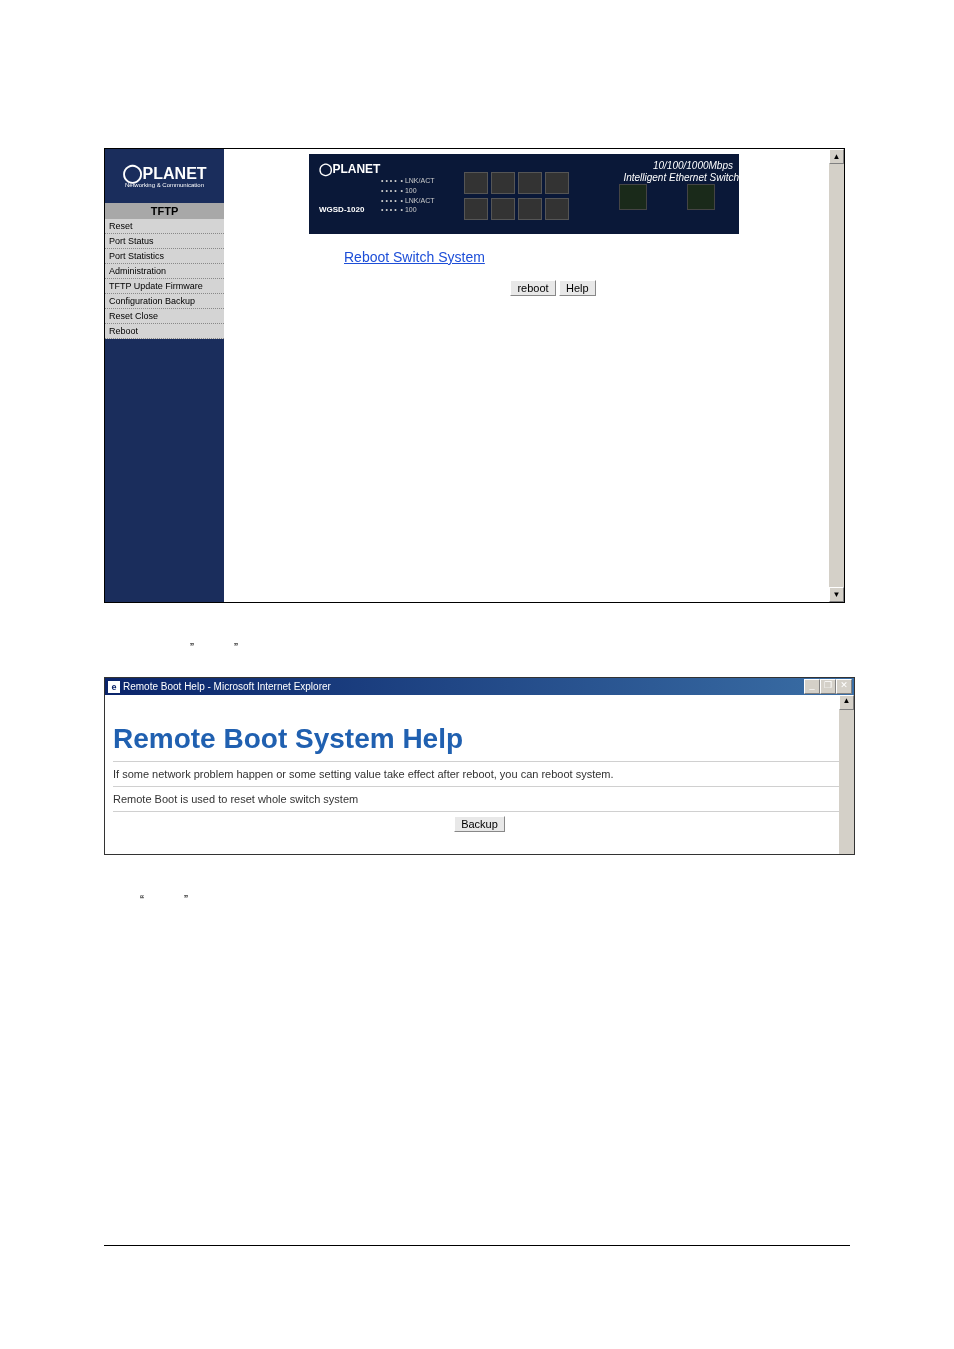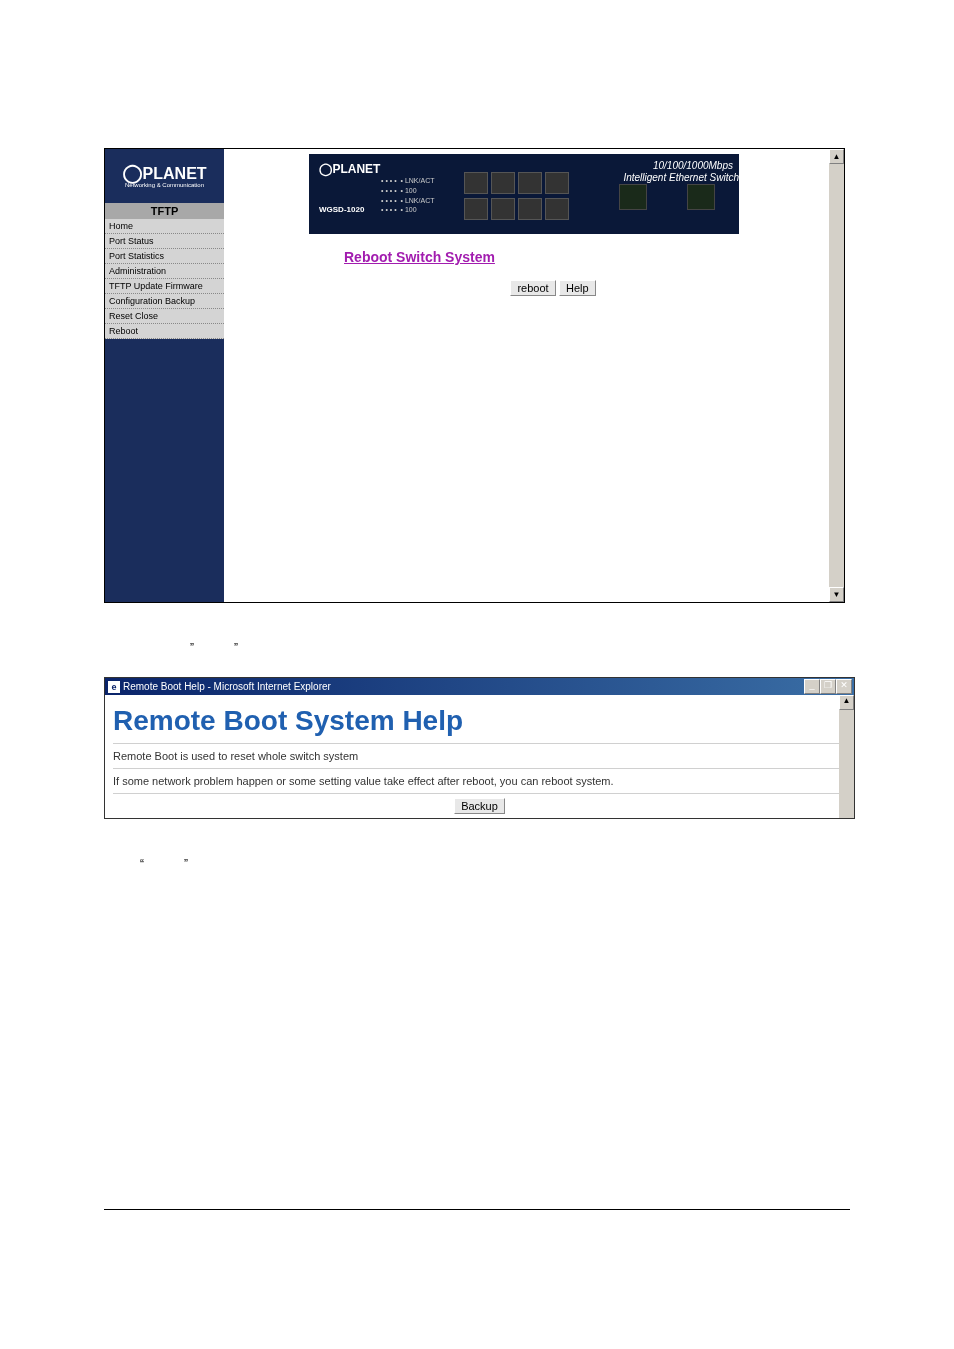--- a/index.html
+++ b/index.html
@@ -119,23 +119,23 @@
     }
     .led-dots {
       position: absolute;
       top: 22px;
       left: 72px;
       font-size: 7px;
       color: #ccc;
       line-height: 1.4;
     }
     .page-title {
-      color: #a21caf;
+      color: #1d4ed8;
       text-decoration: underline;
-      font-weight: bold;
+      font-weight: normal;
       font-size: 14px;
       margin-left: 120px;
       margin-top: 15px;
     }
     .button-row {
       text-align: center;
       margin-top: 15px;
       margin-left: 38px;
     }
     .btn {
@@ -222,21 +222,21 @@
       font-size: 9px;
       text-align: center;
       line-height: 11px;
       cursor: pointer;
     }
     .help-body {
       background: #fff;
       position: relative;
     }
     .help-content {
-      padding: 0 8px;
+      padding: 18px 8px;
     }
     .stripe {
       border-top: 1px solid #d0d0d0;
       padding: 6px 0;
       font-size: 11px;
       color: #333;
       font-family: Verdana, sans-serif;
     }
     .help-heading {
       color: #2060b0;
@@ -285,21 +285,21 @@
 
 <div class="page">
 
   <div class="container1">
     <div class="sidebar">
       <div class="logo-area">
         <span style="font-size:18px;">◯</span><span>PLANET</span>
         <span class="logo-sub">Networking &amp; Communication</span>
       </div>
       <div class="menu-title">TFTP</div>
-      <div class="menu-item">Home</div>
+      <div class="menu-item">Reset</div>
       <div class="menu-item">Port Status</div>
       <div class="menu-item">Port Statistics</div>
       <div class="menu-item">Administration</div>
       <div class="menu-item">TFTP Update Firmware</div>
       <div class="menu-item">Configuration Backup</div>
       <div class="menu-item">Reset Close</div>
       <div class="menu-item">Reboot</div>
     </div>
     <div class="content-area">
       <div class="banner">
@@ -344,22 +344,22 @@
       <span>Remote Boot Help - Microsoft Internet Explorer</span>
       <div class="winbtns">
         <div class="winbtn">_</div>
         <div class="winbtn">❐</div>
         <div class="winbtn">✕</div>
       </div>
     </div>
     <div class="help-body">
       <div class="help-content">
         <div class="help-heading">Remote Boot System Help</div>
+        <div class="stripe">If some network problem happen or some setting value take effect after reboot, you can reboot system.</div>
         <div class="stripe">Remote Boot is used to reset whole switch system</div>
-        <div class="stripe">If some network problem happen or some setting value take effect after reboot, you can reboot system.</div>
         <div class="stripe close-row">
           <button class="btn">Backup</button>
         </div>
       </div>
       <div class="help-scrollbar">
         <div class="scroll-top-btn">▲</div>
       </div>
     </div>
   </div>
 

